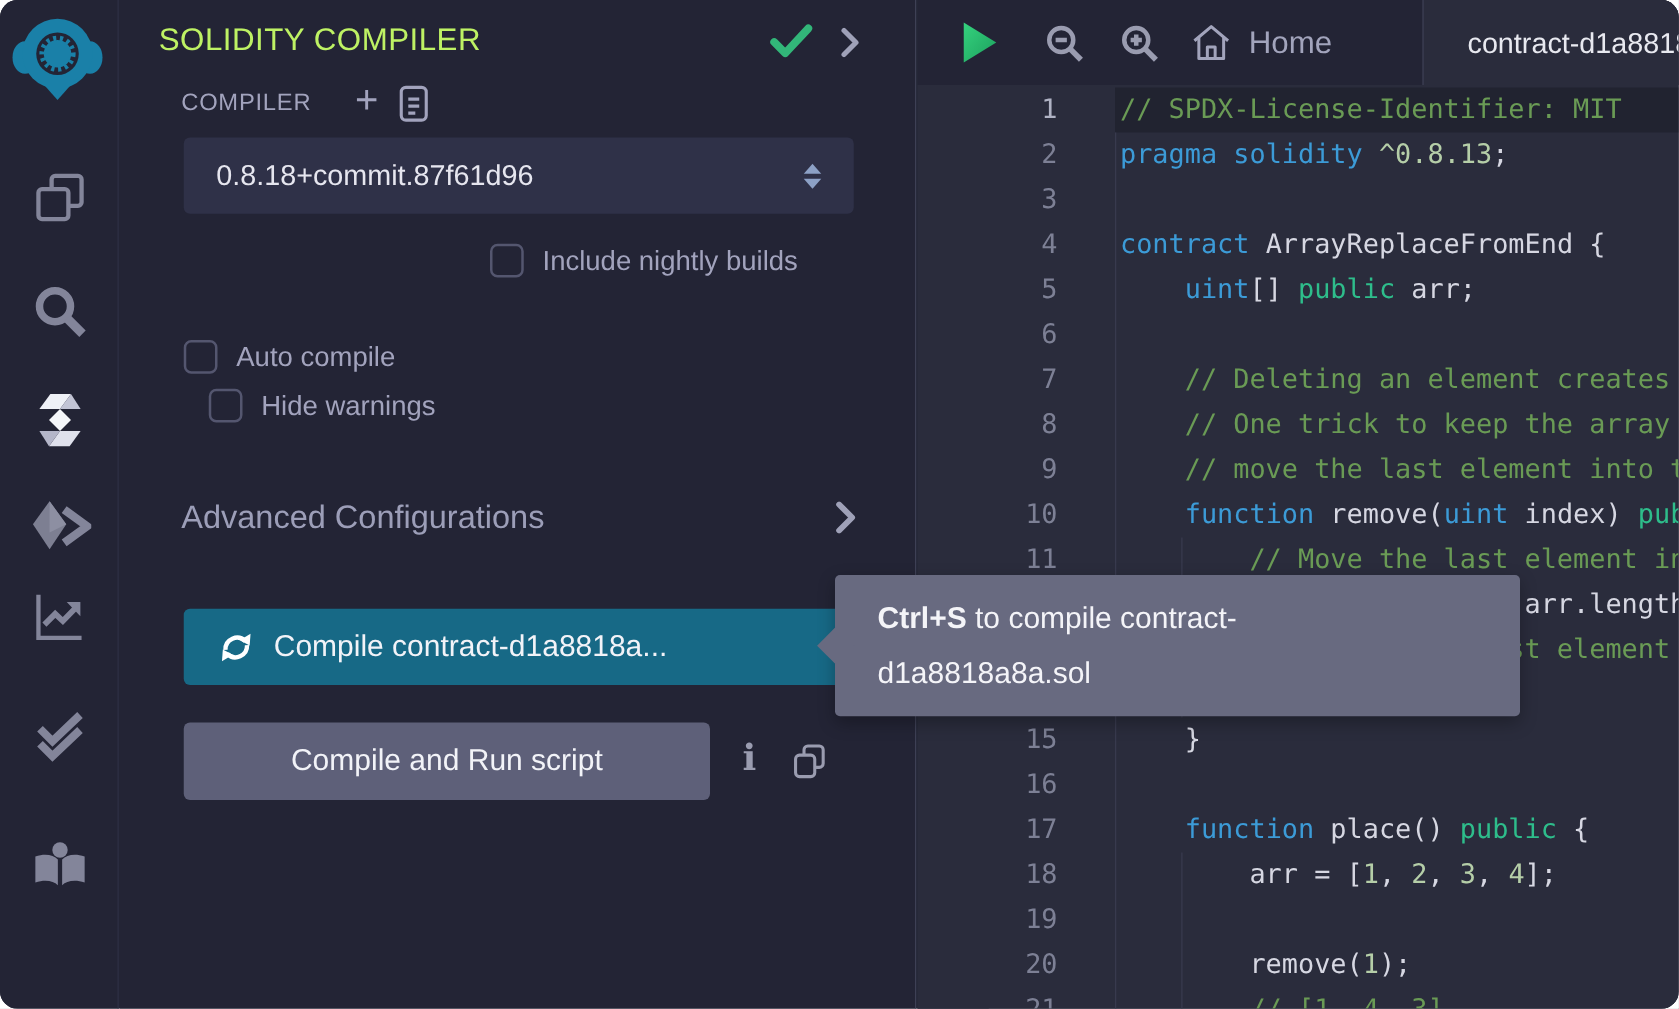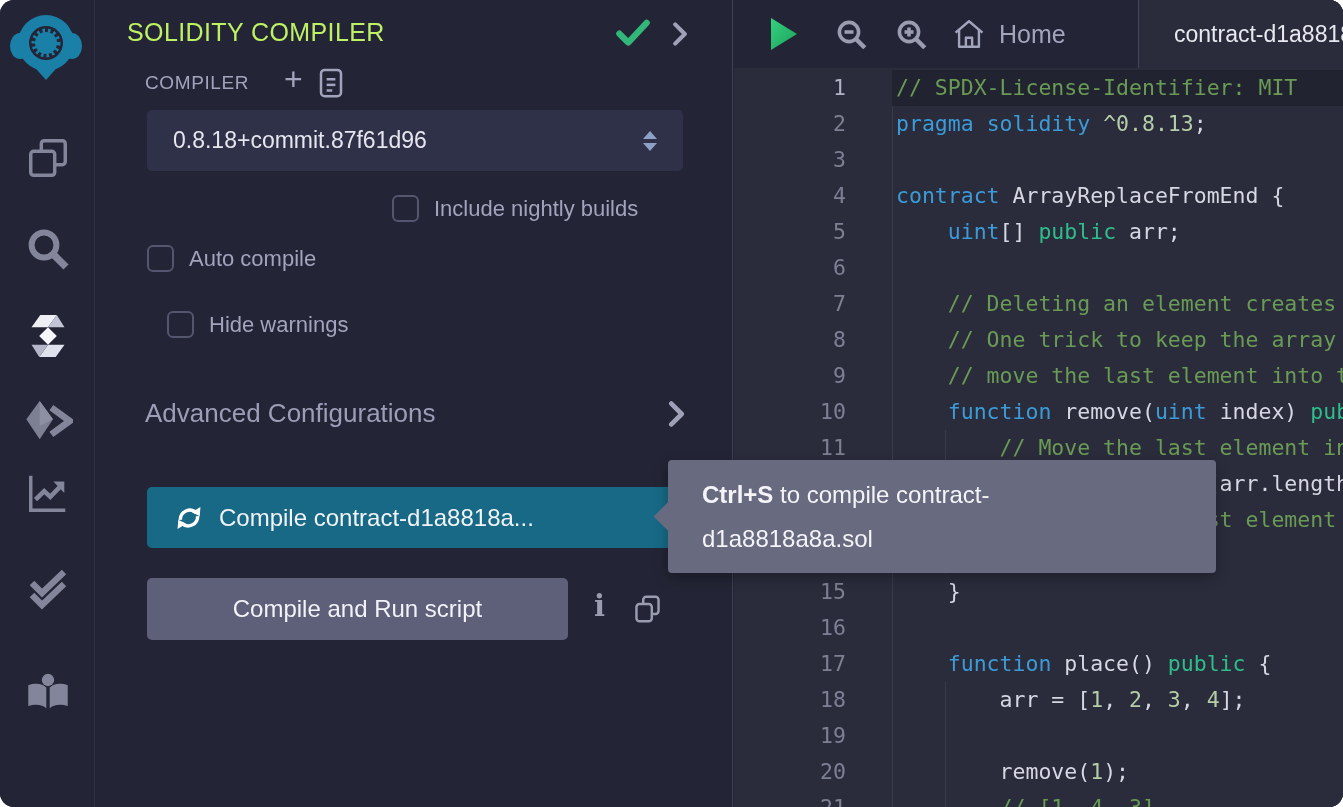--- a/index.html
+++ b/index.html
@@ -28,21 +28,21 @@
     display:flex;align-items:center;padding:0 26px;cursor:pointer;
   }
   .select .sel-text{font-size:23px;color:#e6e6ef;flex:1;}
   .sorter{display:flex;flex-direction:column;gap:4px;align-items:center;}
   .sorter .tri-up{width:0;height:0;border-left:7px solid transparent;border-right:7px solid transparent;border-bottom:8px solid #8da1c6;}
   .sorter .tri-dn{width:0;height:0;border-left:7px solid transparent;border-right:7px solid transparent;border-top:8px solid #8da1c6;}
   .cbrow{position:absolute;display:flex;align-items:center;gap:15px;cursor:pointer;}
   .cbox{width:27px;height:27px;border:2px solid #54566f;border-radius:6px;background:transparent;flex:none;}
   .cblab{font-size:22px;color:#a2a3bd;}
   .cb-nightly{left:296px;top:195px;}
-  .cb-auto{left:51px;top:245px;text-align:right;}
+  .cb-auto{left:51px;top:272px;text-align:right;}
   .cb-hide{left:51px;top:311px;margin-left:20px;}
   .adv-row{position:absolute;left:49px;top:398px;width:540px;display:flex;align-items:center;cursor:pointer;}
   .adv-lab{font-size:26px;color:#9c9eb8;flex:1;}
   .btn-compile{
     position:absolute;left:51px;top:487px;width:536px;height:61px;background:#176986;border:none;border-radius:5px;
     color:#f2f3f8;font-size:24px;font-family:"Liberation Sans",sans-serif;display:flex;align-items:center;gap:16px;
     padding:0 0 0 28px;cursor:pointer;text-align:left;
   }
   .btn-run{
     position:absolute;left:51px;top:578px;width:421px;height:62px;background:#5e6079;border:none;border-radius:5px;

